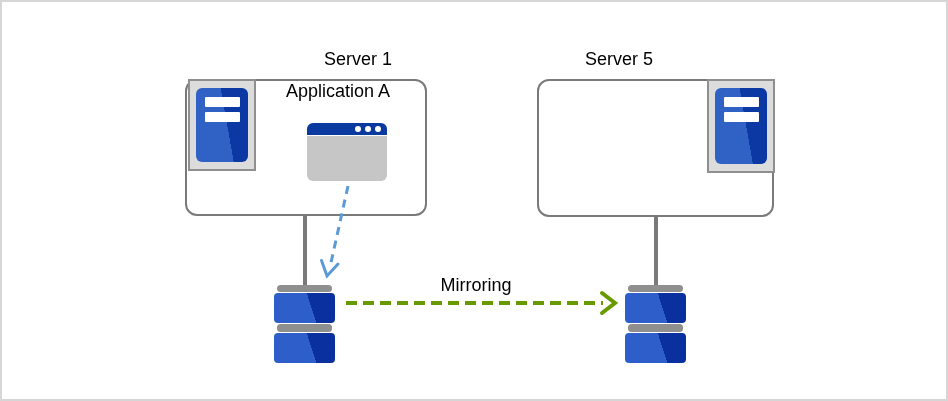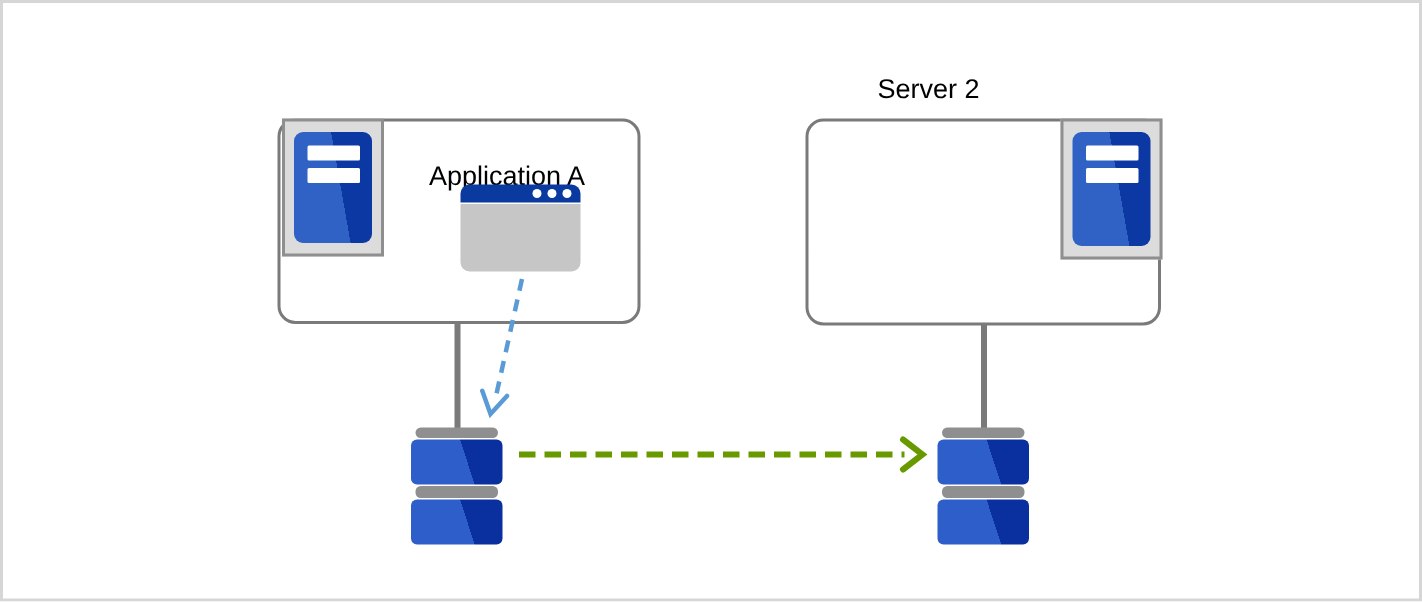--- a/index.html
+++ b/index.html
@@ -45,41 +45,42 @@
     position:absolute;left:0;width:61px;height:30px;border-radius:4px;
     background:linear-gradient(72deg,#2d5ec9 60%,#0a2f9f 60%);
   }
   .overlay{position:absolute;left:0;top:0;width:948px;height:401px;pointer-events:none;}
 </style>
 </head>
 <body>
 
 <div class="canvas">
 
-  <div class="label" style="left:517px;top:46px;width:200px;">Server 2</div>
+  <div class="label" style="left:256px;top:46px;width:200px;">Server 1</div>
+  <div class="label" style="left:517px;top:46px;width:200px;">Server 5</div>
 
   <div class="server-box" style="left:183px;top:77px;width:242px;height:137px;"></div>
 
   <div class="server-box" style="left:535px;top:77px;width:237px;height:138px;"></div>
 
   <div class="icon-frame" style="left:186px;top:77px;width:68px;height:92px;">
     <div class="tower">
       <div class="bar" style="top:9px;"></div>
       <div class="bar" style="top:24px;"></div>
     </div>
   </div>
 
   <div class="icon-frame" style="left:705px;top:77px;width:68px;height:94px;">
     <div class="tower" style="height:76px;">
       <div class="bar" style="top:9px;"></div>
       <div class="bar" style="top:24px;"></div>
     </div>
   </div>
 
-  <div class="label" style="left:236px;top:104px;width:200px;">Application A</div>
+  <div class="label" style="left:236px;top:78px;width:200px;">Application A</div>
   <div class="app-window">
     <div class="app-titlebar">
       <div class="app-dots">
         <span></span>
         <span></span>
         <span></span>
       </div>
     </div>
     <div class="app-body"></div>
   </div>
@@ -94,20 +95,21 @@
     <div class="platter" style="top:48px;"></div>
   </div>
 
   <div class="disk" style="left:623px;top:283px;">
     <div class="cap" style="top:0;"></div>
     <div class="platter" style="top:8px;"></div>
     <div class="cap" style="top:39px;height:8px;"></div>
     <div class="platter" style="top:48px;"></div>
   </div>
 
+  <div class="label" style="left:374px;top:272px;width:200px;">Mirroring</div>
 
   <svg class="overlay" xmlns="http://www.w3.org/2000/svg">
 
     <g>
       <line x1="346" y1="184" x2="328" y2="265" fill="none" stroke-width="3" stroke-dasharray="8 6" stroke="#5b9bd5"></line>
       <polyline points="336,262 325,274 319.5,258.5" fill="none" stroke-width="3" stroke-linecap="round" stroke-linejoin="miter" stroke="#5b9bd5"></polyline>
     </g>
 
     <g>
       <line x1="344" y1="301" x2="601" y2="301" fill="none" stroke-width="4" stroke-dasharray="11 6" stroke="#689a00"></line>

